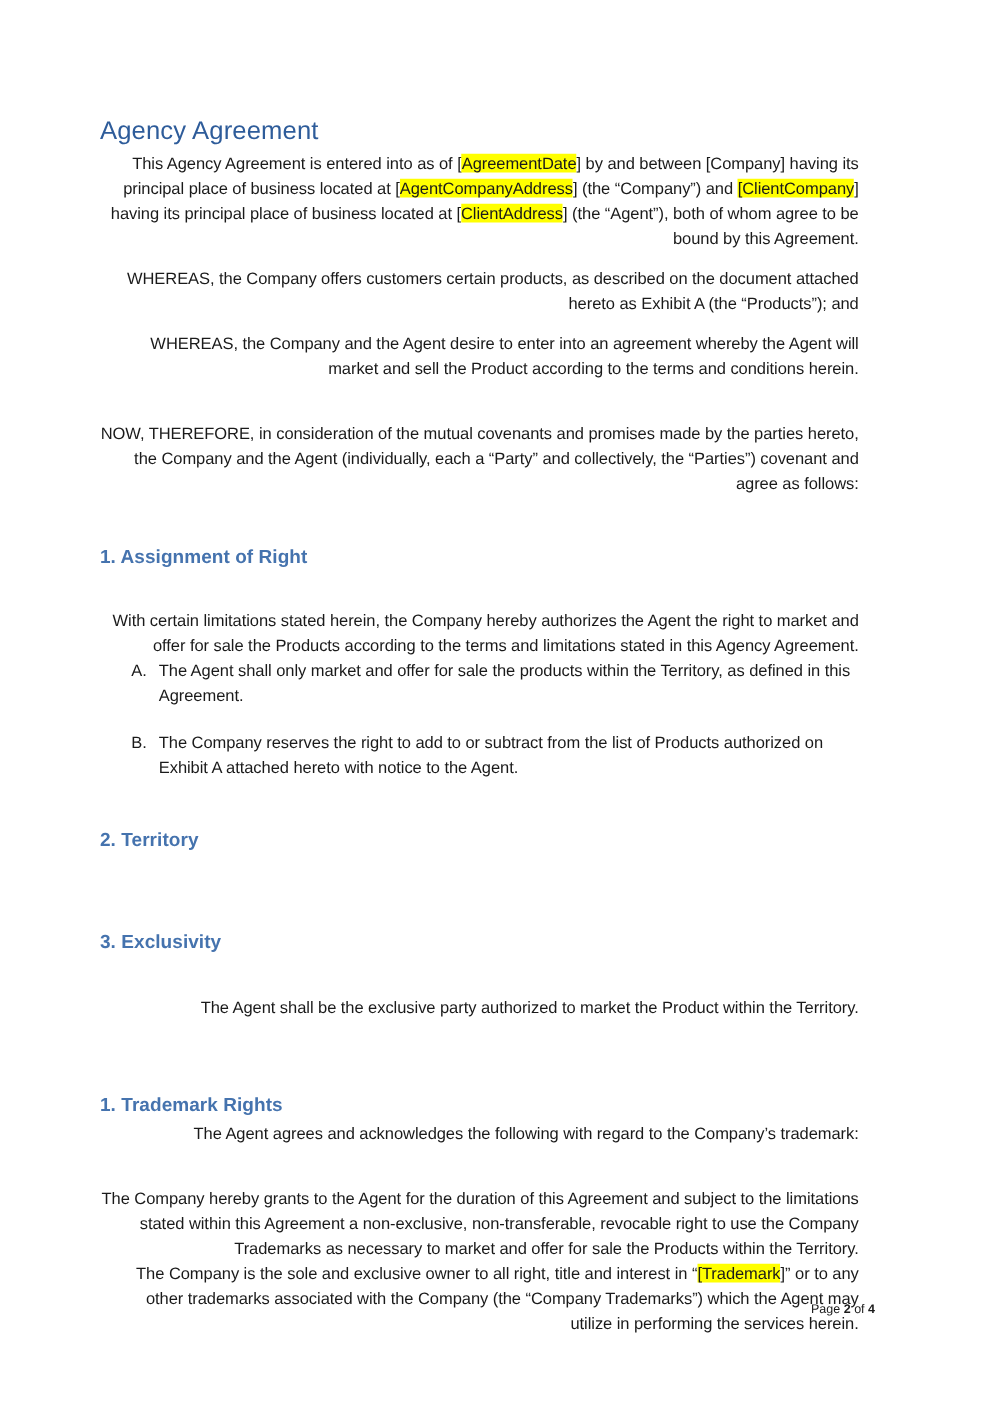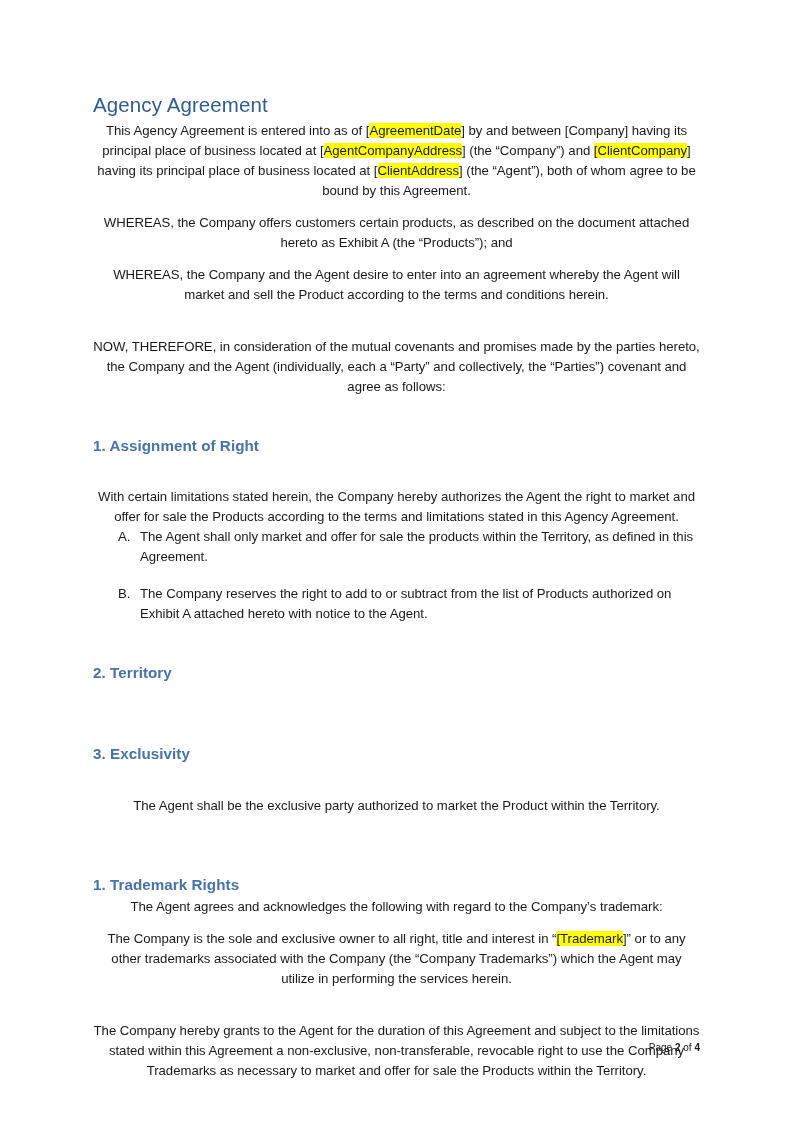--- a/index.html
+++ b/index.html
@@ -15,21 +15,21 @@
   .page {
     position: relative;
     width: 793px;
     height: 1122px;
     background: #ffffff;
     overflow: hidden;
     box-sizing: border-box;
   }
   .content {
     position: absolute;
-    left: 93px;
+    left: 80px;
     top: 92px;
     width: 607px;
   }
   h1.doc-title {
     font-size: 20.5px;
     font-weight: 400;
     color: #2E5C9A;
     margin: 0 0 3px 0;
     line-height: 1.25;
     letter-spacing: 0.1px;
@@ -40,21 +40,21 @@
     color: #4573AE;
     margin: 0 0 2px 0;
     line-height: 1.3;
     letter-spacing: 0.05px;
   }
   p.para {
     font-size: 13.2px;
     line-height: 20.0px;
     margin: 0 0 12px 0;
     color: #1a1a1a;
-    text-align: center;
+    text-align: right;
     letter-spacing: -0.04px;
   }
   p.para.tight {
     margin-bottom: 0;
     margin-top: 32px;
   }
   .spacer-lg { height: 39px; }
   .spacer-md { height: 20px; }
   b, .b {
     font-weight: normal;
@@ -132,22 +132,22 @@
     <div class="spacer-md"></div>
 
     <h2 class="section-title">3. Exclusivity</h2>
     <p class="para tight">The Agent shall be the exclusive party authorized to market the Product within the Territory.</p>
 
     <div class="spacer-lg"></div>
     <div class="spacer-md"></div>
 
     <h2 class="section-title">1. Trademark Rights</h2>
     <p class="para">The Agent agrees and acknowledges the following with regard to the Company’s trademark:</p>
+    <p class="para tight">The Company hereby grants to the Agent for the duration of this Agreement and subject to the limitations stated within this Agreement a non-exclusive, non-transferable, revocable right to use the Company Trademarks as necessary to market and offer for sale the Products within the Territory.</p>
     <p class="para"><span>The Company is the sole and exclusive owner to all right, title and interest in “</span><span class="hl">[Trademark</span><span>]” or to any other trademarks associated with the Company (the “Company Trademarks”) which the Agent may utilize in performing the services herein.</span></p>
-    <p class="para tight">The Company hereby grants to the Agent for the duration of this Agreement and subject to the limitations stated within this Agreement a non-exclusive, non-transferable, revocable right to use the Company Trademarks as necessary to market and offer for sale the Products within the Territory.</p>
 
   </div>
 
   <div class="footer">
     <span>Page</span>
     <span class="num">2</span>
     <span>of</span>
     <span class="num">4</span>
   </div>
 

